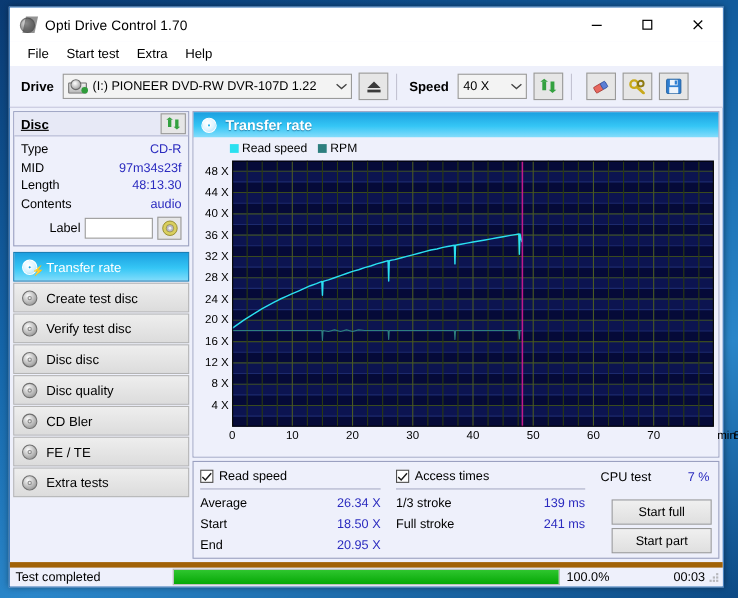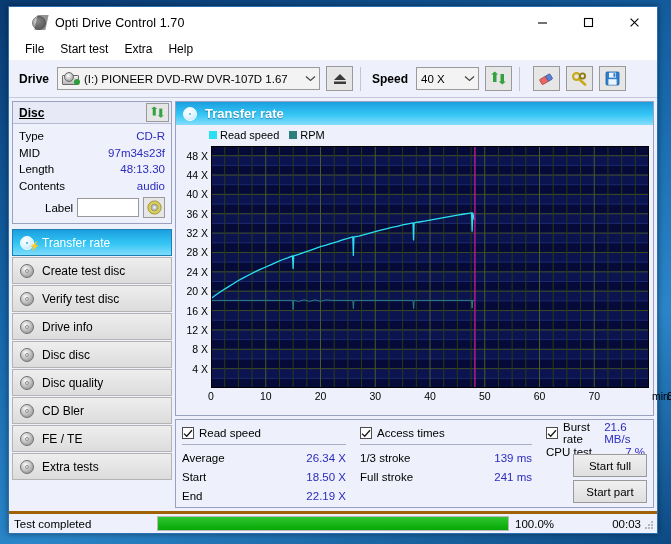--- a/index.html
+++ b/index.html
@@ -21,21 +21,20 @@
     background: #eef0fb;
     display: flex; flex-direction: column;
     box-shadow: 0 0 6px rgba(0,0,0,.45);
   }
   
   #titlebar {
     height: 31px; background: #ffffff;
     display: flex; align-items: center;
     flex: 0 0 31px;
     position: relative;
-    padding-left: 14px;
   }
   #appicon {
     width: 16px; height: 16px; margin-left: 9px; margin-right: 7px;
     position: relative; flex: 0 0 16px;
   }
   #appicon .d1 {
     position:absolute; left:0; top:1px; width:14px; height:14px;
     border-radius:50%;
     background: radial-gradient(circle at 40% 35%, #e8e8e8 0%, #a8a8a8 45%, #6f6f6f 100%);
     border:1px solid #7a7a7a;
@@ -226,28 +225,28 @@
   }
   .chk svg{display:block;}
   .rline{height:1px;background:#a9adc6;margin:2px 14px 3px 0;}
   .rrow{display:flex;align-items:center;font-size:11.5px;height:19px;}
   .rk{color:#000;}
   .rv{margin-left:auto;color:#2b2bbf;margin-right:14px;}
   #rc3 .rv{margin-right:0;}
   #rc3 .rrow{padding-right:2px;}
   #startbtns{position:absolute;right:6px;bottom:4px;display:flex;flex-direction:column;gap:3px;}
   .sbtn{
-    width:74px;height:23px;border:1px solid #9a9a9a;
+    width:91px;height:23px;border:1px solid #9a9a9a;
     background:linear-gradient(#f0f0f0,#dfdfdf);
     display:flex;align-items:center;justify-content:center;
     font-size:11.5px;color:#000;cursor:default;
   }
   
   #statusbar{
-    height:22px;flex:0 0 22px;border-top:3px solid #a16207;
+    height:22px;flex:0 0 22px;border-top:5px solid #a16207;
     display:flex;align-items:center;font-size:11.5px;color:#000;
     background:#eef0fb;
   }
   #statustext{width:148px;padding-left:5px;flex:0 0 148px;}
   #progwrap{
     flex:1;height:15px;background:#e3e3e3;border:1px solid #b9b9b9;margin-right:0;
     position:relative;overflow:hidden;max-width:None;
   }
   #progfill{height:100%;background:linear-gradient(#2fc62f,#06a806);}
   #progpct{width:66px;text-align:left;padding-left:6px;flex:0 0 66px;}
@@ -295,21 +294,21 @@
   </div>
 
   <div id="toolbar">
     <div class="tlabel">Drive</div>
     <div class="combo" id="drivecombo">
       <div class="driveicon">
         <div class="body"></div>
           <div class="disc"></div>
           <div class="grn"></div>
       </div>
-      <div class="cval">(I:)  PIONEER DVD-RW  DVR-107D 1.67</div>
+      <div class="cval">(I:)  PIONEER DVD-RW  DVR-107D 1.22</div>
       <div class="carrow">
         <svg width="11" height="7" viewBox="0 0 11 7">
             <polyline points="1,1.5 5.5,5.5 10,1.5" fill="none" stroke="#444" stroke-width="1.2"></polyline>
           </svg>
       </div>
     </div>
     <div class="tbtn">
       <svg width="16" height="14" viewBox="0 0 16 14">
           <polygon points="8,2 14,8 2,8" fill="#3a3a3a"></polygon>
           <rect x="2" y="9.5" width="12" height="2.5" fill="#3a3a3a"></rect>
@@ -421,27 +420,20 @@
               <span class="hole"></span>
             </span>
           <span>Create test disc</span>
         </div>
         <div class="navitem">
           <span class="navicon">
               <span class="ring"></span>
               <span class="hole"></span>
             </span>
           <span>Verify test disc</span>
-        </div>
-        <div class="navitem">
-          <span class="navicon">
-              <span class="ring"></span>
-              <span class="hole"></span>
-            </span>
-          <span>Drive info</span>
         </div>
         <div class="navitem">
           <span class="navicon">
               <span class="ring"></span>
               <span class="hole"></span>
             </span>
           <span>Disc disc</span>
         </div>
         <div class="navitem">
           <span class="navicon">
@@ -620,21 +612,21 @@
           <div class="rrow">
             <span class="rk">Average</span>
             <span class="rv">26.34 X</span>
           </div>
           <div class="rrow">
             <span class="rk">Start</span>
             <span class="rv">18.50 X</span>
           </div>
           <div class="rrow">
             <span class="rk">End</span>
-            <span class="rv">22.19 X</span>
+            <span class="rv">20.95 X</span>
           </div>
         </div>
 
         <div class="rescol" id="rc2">
           <div class="chkrow">
             <span class="chk">
               <svg width="10" height="9" viewBox="0 0 10 9">
                   <polyline points="1,4.6 3.7,7.3 9,1.2" fill="none" stroke="#1a1a1a" stroke-width="1.3"></polyline>
                 </svg>
             </span>
@@ -645,29 +637,20 @@
             <span class="rk">1/3 stroke</span>
             <span class="rv">139 ms</span>
           </div>
           <div class="rrow">
             <span class="rk">Full stroke</span>
             <span class="rv">241 ms</span>
           </div>
         </div>
 
         <div class="rescol" id="rc3">
-          <div class="chkrow">
-            <span class="chk">
-              <svg width="10" height="9" viewBox="0 0 10 9">
-                  <polyline points="1,4.6 3.7,7.3 9,1.2" fill="none" stroke="#1a1a1a" stroke-width="1.3"></polyline>
-                </svg>
-            </span>
-            <span>Burst rate</span>
-            <span class="rv">21.6 MB/s</span>
-          </div>
           <div class="rrow">
             <span class="rk">CPU test</span>
             <span class="rv">7 %</span>
           </div>
         </div>
 
         <div id="startbtns">
           <div class="sbtn">Start full</div>
           <div class="sbtn">Start part</div>
         </div>

